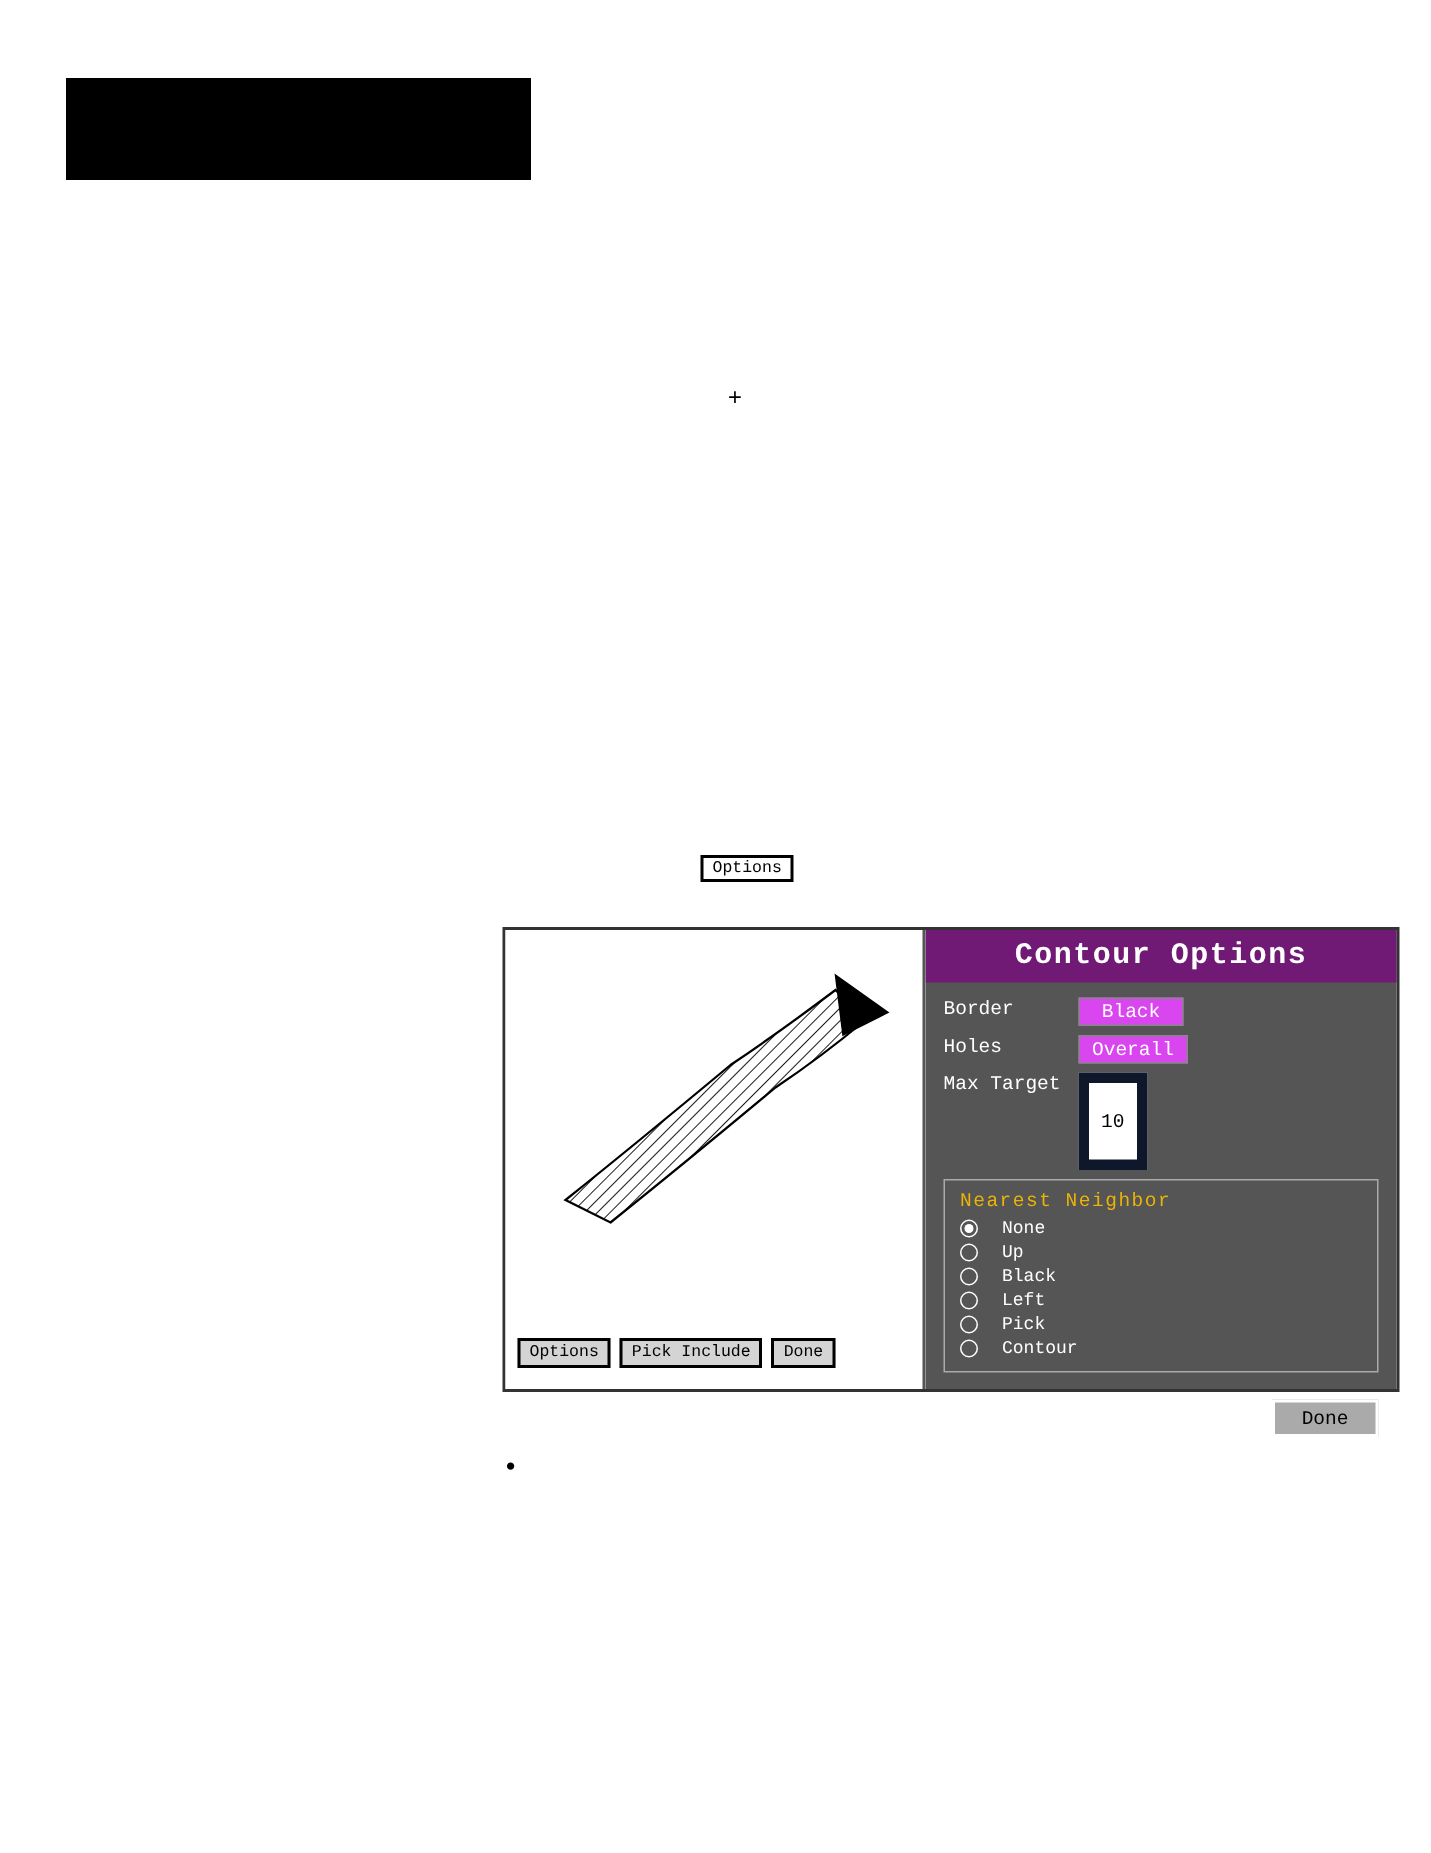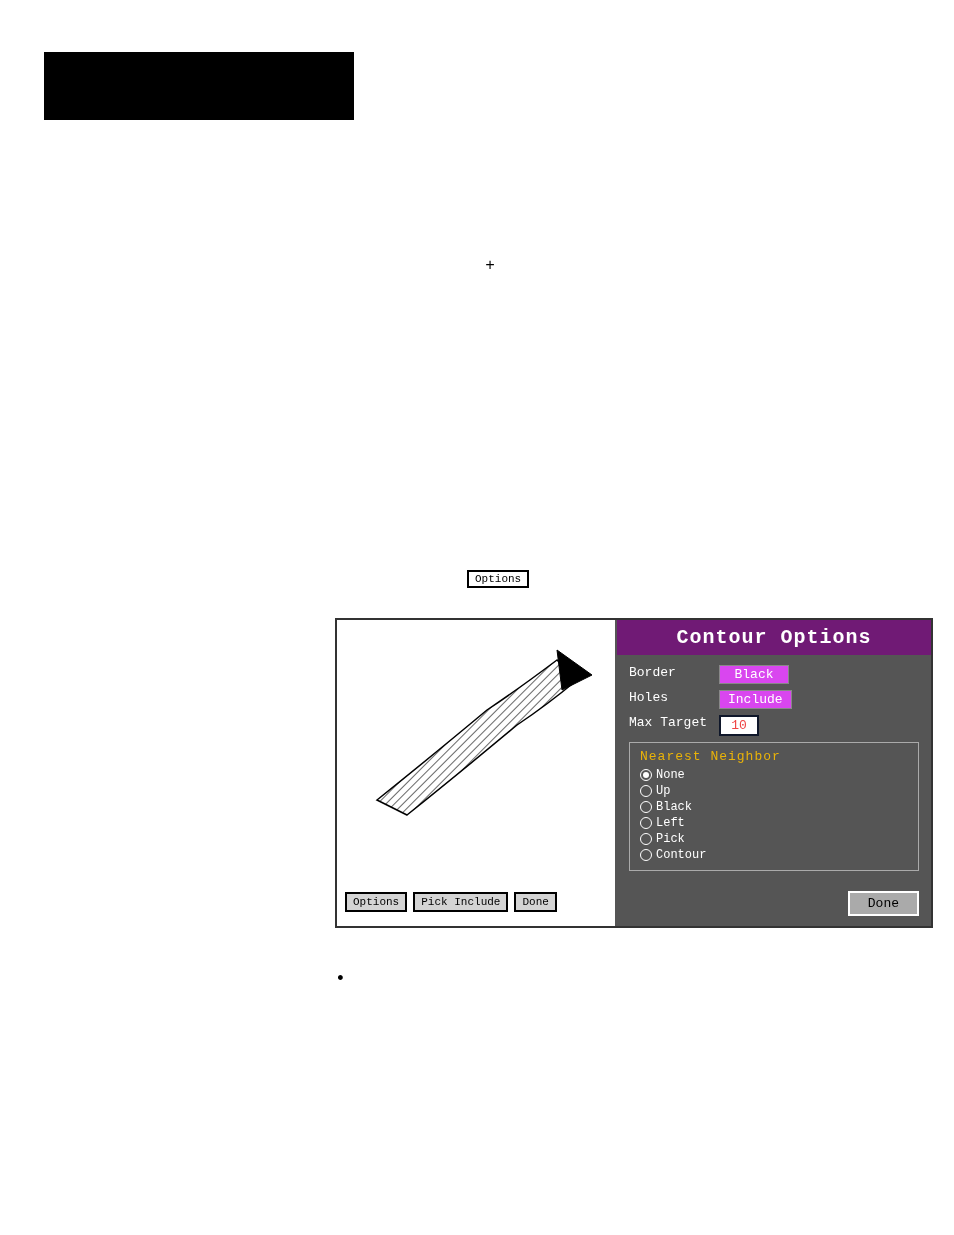--- a/index.html
+++ b/index.html
@@ -140,26 +140,26 @@
       color: #ffffff;
       font-size: 13px;
       padding: 1px 8px;
       min-width: 70px;
       text-align: center;
       border: 1px solid #888;
     }
 
     .options-value-white {
       background: #ffffff;
-      color: #ef4444;
-      font-size: 13px;
-      padding: 1px 8px;
+      color: #000000;
+      font-size: 13px;
+      padding: 18px 8px;
       min-width: 40px;
       text-align: center;
-      border: 2px solid #0f172a;
+      border: 7px solid #0f172a;
     }
 
     
     .nn-group {
       border: 1px solid #aaaaaa;
       padding: 6px 10px;
       margin-top: 6px;
     }
 
     .nn-title {
@@ -168,21 +168,21 @@
       margin-bottom: 4px;
       letter-spacing: 1px;
     }
 
     .radio-row {
       display: flex;
       align-items: center;
       margin-bottom: 2px;
       color: #ffffff;
       font-size: 12px;
-      gap: 4px;
+      gap: 16px;
     }
 
     .radio-circle {
       width: 12px;
       height: 12px;
       border-radius: 50%;
       border: 1px solid #ffffff;
       background: transparent;
       display: inline-flex;
       align-items: center;
@@ -275,21 +275,21 @@
 
     <div class="options-body">
 
       <div class="options-row">
         <span class="options-label">Border</span>
         <span class="options-value">Black</span>
       </div>
 
       <div class="options-row">
         <span class="options-label">Holes</span>
-        <span class="options-value">Include</span>
+        <span class="options-value">Overall</span>
       </div>
 
       <div class="options-row">
         <span class="options-label">Max Target</span>
         <span class="options-value-white">10</span>
       </div>
 
       <div class="nn-group">
         <div class="nn-title">Nearest Neighbor</div>
 

